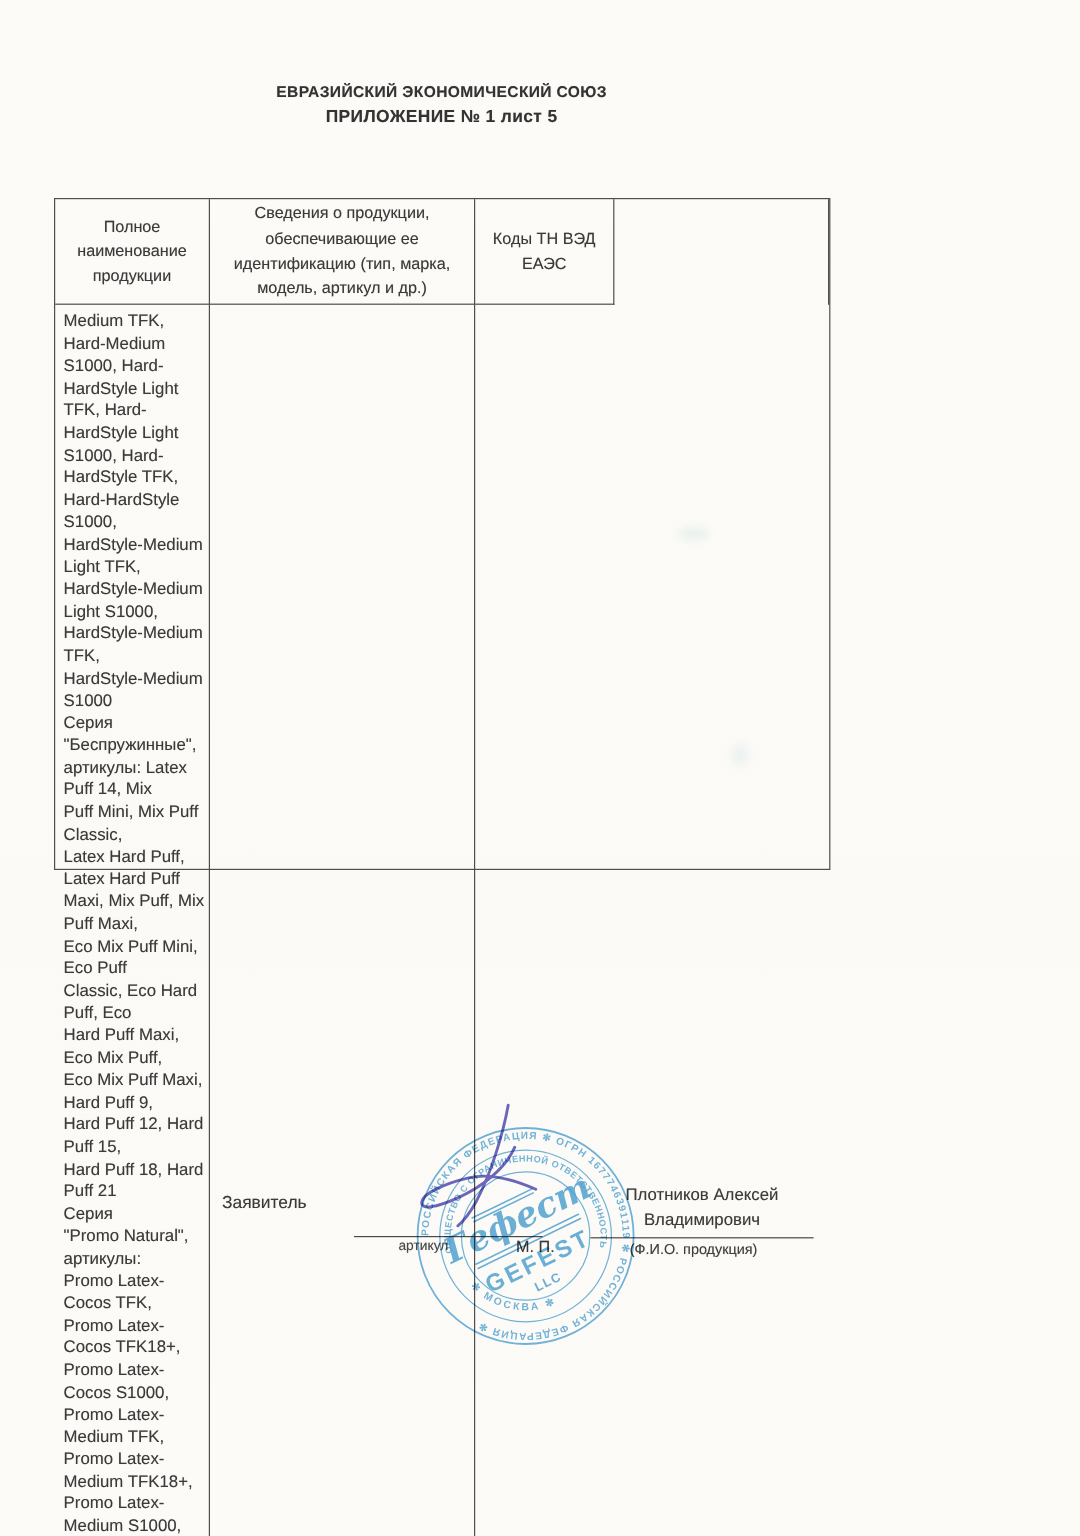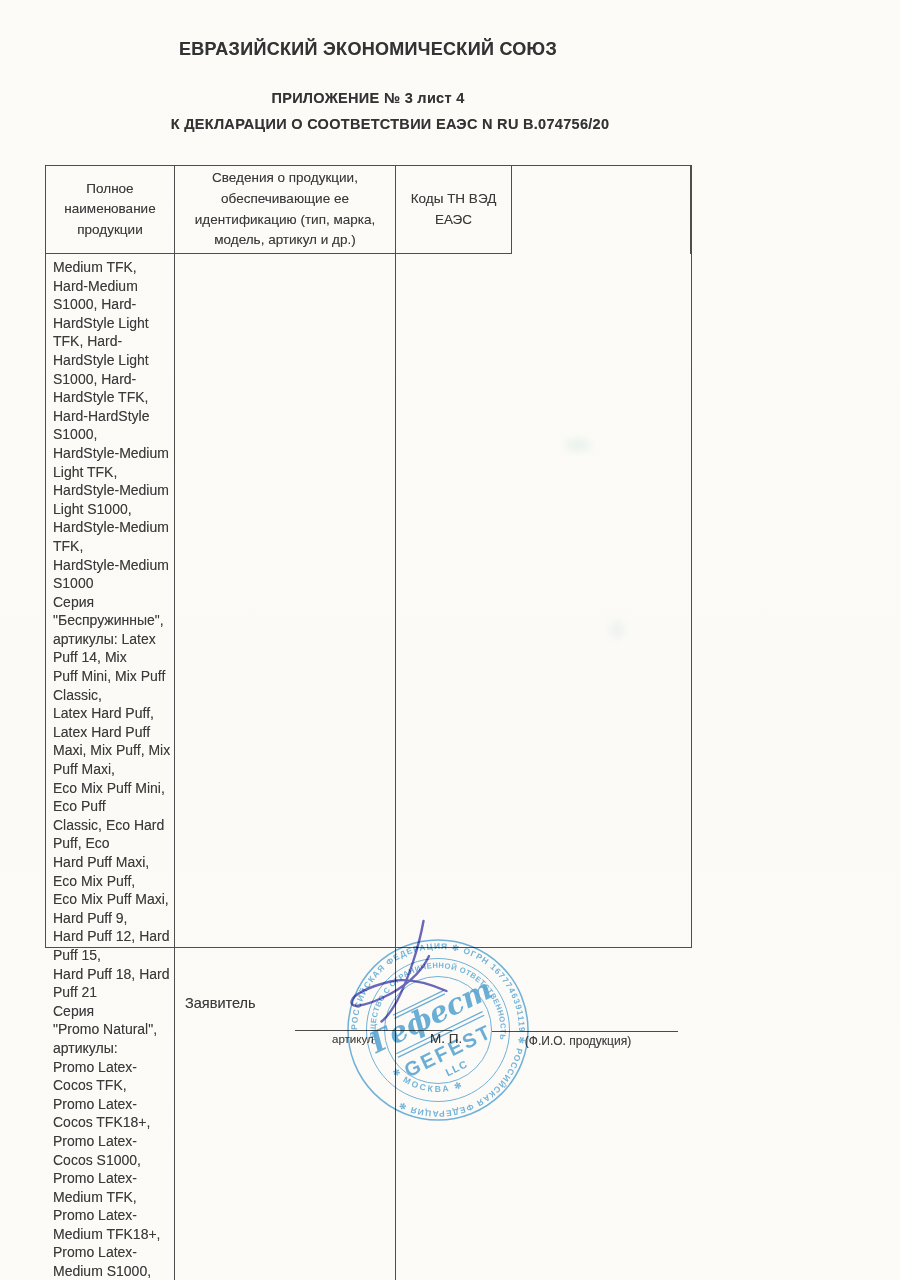--- a/index.html
+++ b/index.html
@@ -10,27 +10,27 @@
   }
   .page{
     position:relative;width:900px;height:1280px;overflow:hidden;
     background:linear-gradient(180deg,#fcfbf8 0%,#fbfaf6 60%,#fcfbf8 100%);
     color:#383838;
   }
   .scan-text{ text-shadow:0 0 0.6px rgba(70,70,70,0.45); }
 
   
   .hline{position:absolute;font-weight:bold;text-align:center;letter-spacing:0.3px;color:#333;}
-  .h1{left:45px;width:646px;top:39px;font-size:18px;}
+  .h1{left:45px;width:646px;top:69px;font-size:13px;}
   .h2{left:45px;width:646px;top:90px;font-size:14.5px;}
   .h3{left:45px;width:690px;top:116px;font-size:14.5px;}
 
   
   .doc-table{
-    position:absolute;left:45px;top:165px;width:647px;height:783px;
+    position:absolute;left:45px;top:165px;width:647px;height:560px;
     display:grid;grid-template-columns:129px 221px 116px 179px;grid-template-rows:88px 1fr;
     border:1px solid #4e4e4e;box-sizing:border-box;background:transparent;
   }
   .cell{box-sizing:border-box;border-right:1px solid #4e4e4e;}
   .cell.last{border-right:none;}
   .th{
     border-bottom:1px solid #4e4e4e;
     display:flex;align-items:center;justify-content:center;
     text-align:center;font-size:13.5px;line-height:1.52;padding:2px 7px;color:#3a3a3a;
   }
@@ -55,22 +55,21 @@
   .speck{position:absolute;border-radius:50%;filter:blur(4px);}
   .speck1{left:565px;top:440px;width:26px;height:10px;background:rgba(140,200,190,0.18);}
   .speck2{left:610px;top:620px;width:14px;height:18px;background:rgba(150,190,210,0.14);}
 </style>
 </head>
 <body>
 
 <div class="page">
 
   <div class="hline h1 scan-text">ЕВРАЗИЙСКИЙ ЭКОНОМИЧЕСКИЙ СОЮЗ</div>
-  <div class="hline h2 scan-text">ПРИЛОЖЕНИЕ № 3 лист 4</div>
-  <div class="hline h3 scan-text">К ДЕКЛАРАЦИИ О СООТВЕТСТВИИ ЕАЭС N RU В.074756/20</div>
+  <div class="hline h2 scan-text">ПРИЛОЖЕНИЕ № 1 лист 5</div>
 
   <div class="speck speck1"></div>
   <div class="speck speck2"></div>
 
   <div class="doc-table">
     <div class="cell th scan-text">Полное наименование продукции</div>
     <div class="cell th scan-text">Сведения о продукции, обеспечивающие ее идентификацию (тип, марка, модель, артикул и др.)</div>
     <div class="cell th scan-text">Коды ТН ВЭД ЕАЭС</div>
 
     <div class="cell td"></div>
@@ -112,20 +111,24 @@
 Promo Eco Bi-Cocos TFK,
 Promo Eco Bi-Cocos TFK18+,</div>
     <div class="cell td"></div>
     <div class="cell td last"></div>
   </div>
 
   <div class="f-abs applicant-label scan-text">Заявитель</div>
   <div class="f-abs sig-underline"></div>
   <div class="f-abs sig-caption scan-text">артикул</div>
   <div class="f-abs mp-label scan-text">М. П.</div>
+  <div class="f-abs name-block scan-text">
+    <div>Плотников Алексей</div>
+    <div>Владимирович</div>
+  </div>
   <div class="f-abs name-underline"></div>
   <div class="f-abs name-caption scan-text">(Ф.И.О. продукция)</div>
 
   <svg class="stamp-svg" width="240" height="240" viewBox="-120 -120 240 240">
     <defs>
       <path id="arcOuter" d="M -81 0 A 81 81 0 1 1 81 0 A 81 81 0 1 1 -81 0"></path>
       <path id="arcMidTop" d="M -61 14 A 62.5 62.5 0 1 1 61 14"></path>
       <path id="arcMidBottom" d="M -46 42 A 63 63 0 0 0 46 42"></path>
     </defs>
     <g stroke="#3f9ad2" fill="none" opacity="0.82">

